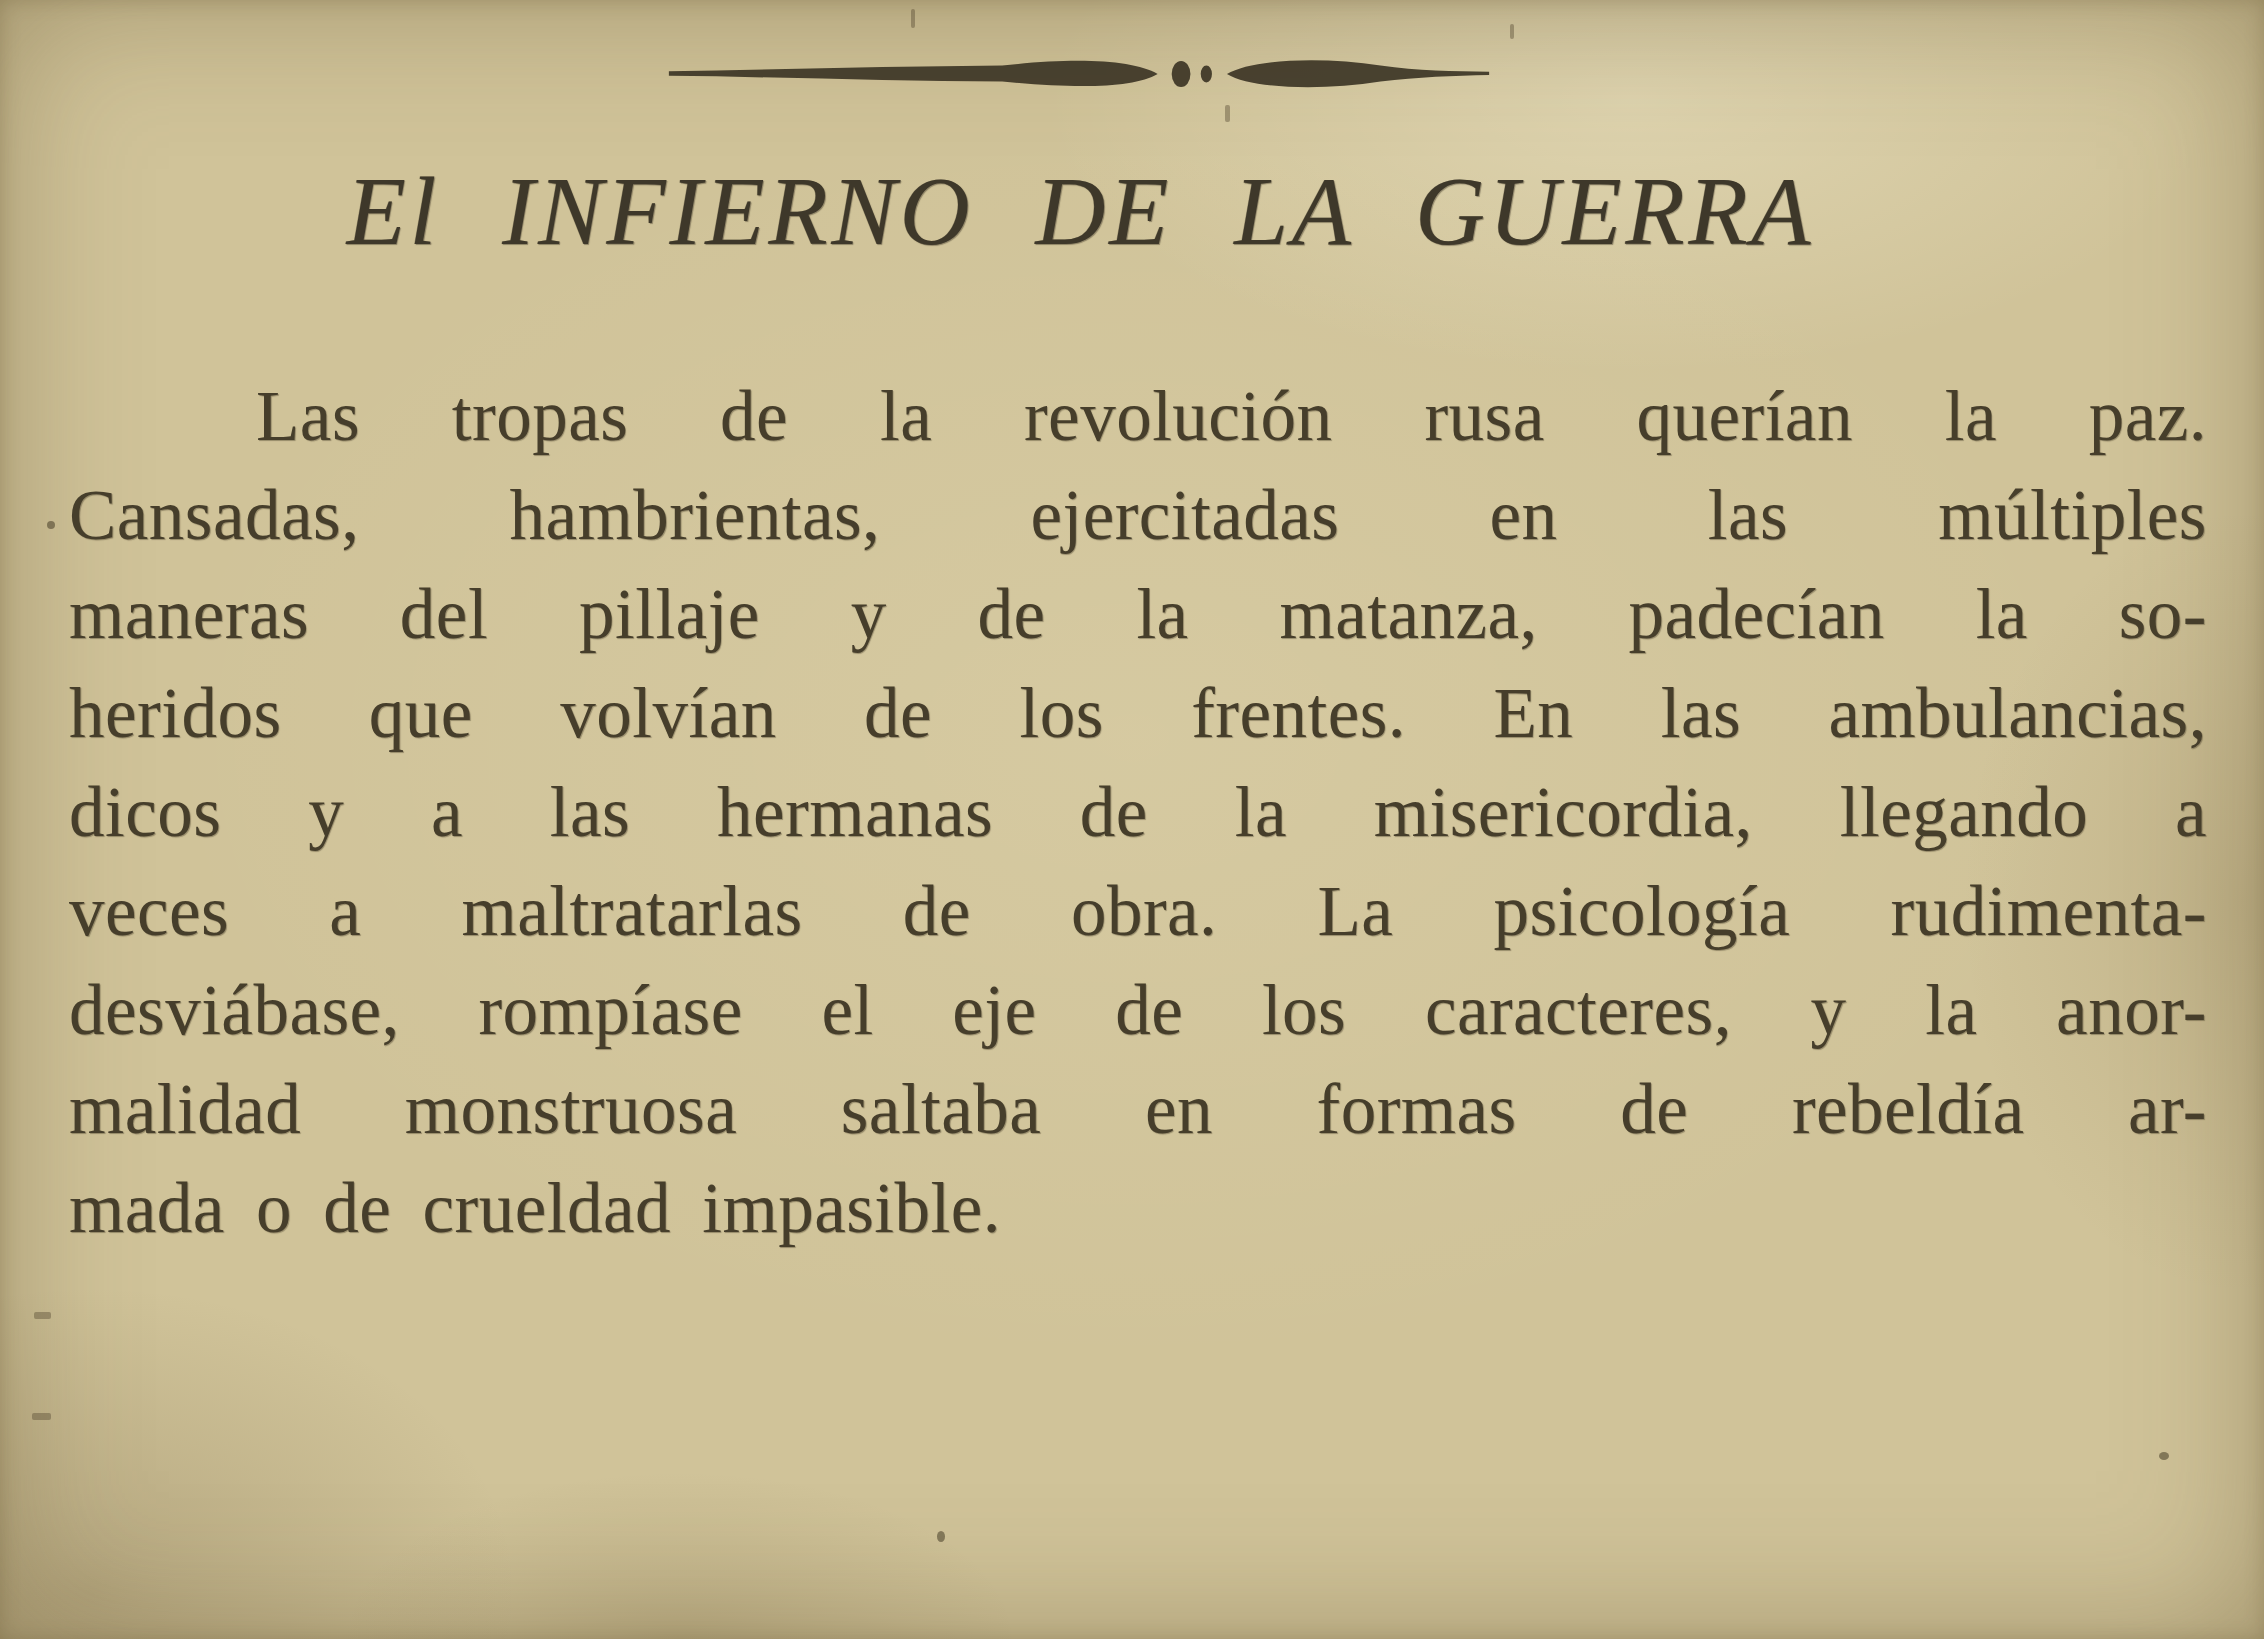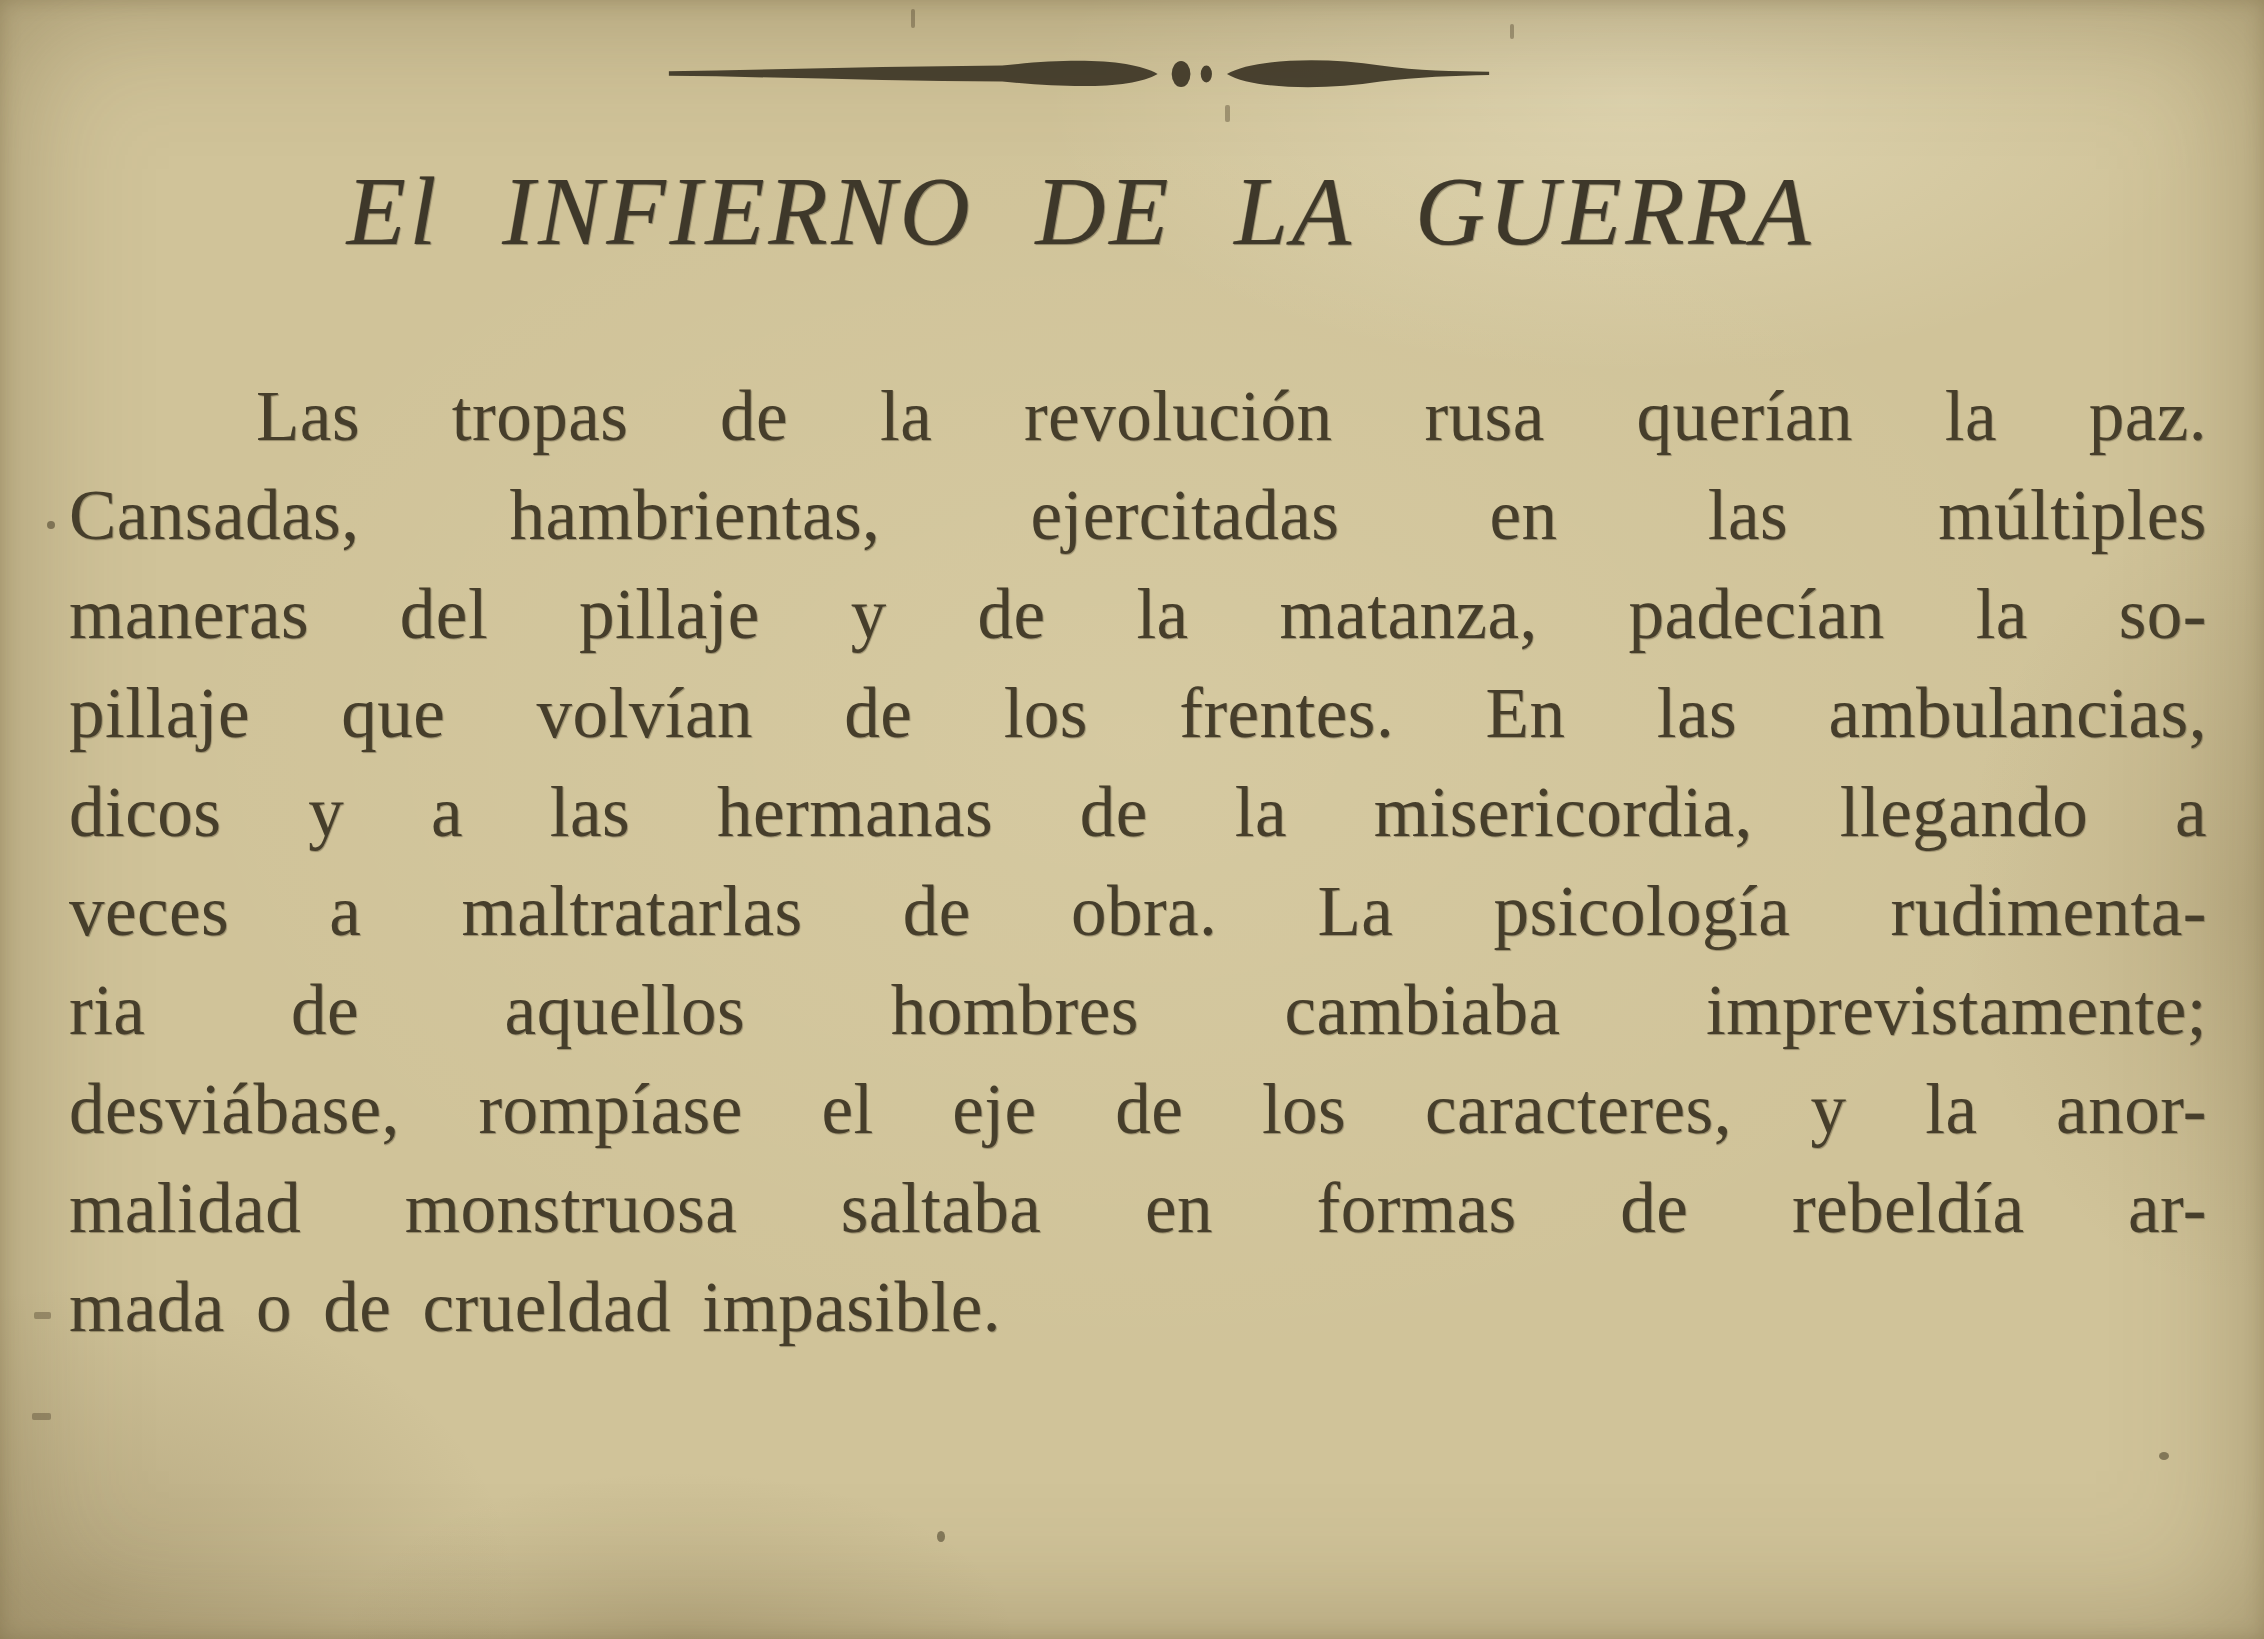--- a/index.html
+++ b/index.html
@@ -97,24 +97,23 @@
   </svg>
 
   <div class="title-wrap">
     <h1 class="title">El INFIERNO DE LA GUERRA</h1>
   </div>
 
   <div class="paragraph">
     <div class="line first">Las tropas de la revolución rusa querían la paz.</div>
     <div class="line">Cansadas, hambrientas, ejercitadas en las múltiples</div>
     <div class="line">maneras del pillaje y de la matanza, padecían la so-</div>
-    <div class="line">pillaje que volvían de los frentes. En las ambulancias,</div>
+    <div class="line">heridos que volvían de los frentes. En las ambulancias,</div>
     <div class="line">dicos y a las hermanas de la misericordia, llegando a</div>
     <div class="line">veces a maltratarlas de obra. La psicología rudimenta-</div>
-    <div class="line">ria de aquellos hombres cambiaba imprevistamente;</div>
     <div class="line">desviábase, rompíase el eje de los caracteres, y la anor-</div>
     <div class="line">malidad monstruosa saltaba en formas de  rebeldía ar-</div>
     <div class="line last">mada o de crueldad impasible.</div>
   </div>
 
   <div class="speck tick" style="left:911px; top:9.4px; width:3.7px; height:19px;"></div>
   <div class="speck tick" style="left:1510px; top:24px; width:3.7px; height:15px;"></div>
   <div class="speck tick" style="left:1225px; top:105px; width:4.7px; height:17px;"></div>
   <div class="speck" style="left:47px; top:521px; width:8.4px; height:8.4px;"></div>
   <div class="speck tick" style="left:34px; top:1312px; width:17px; height:6.6px;"></div>

